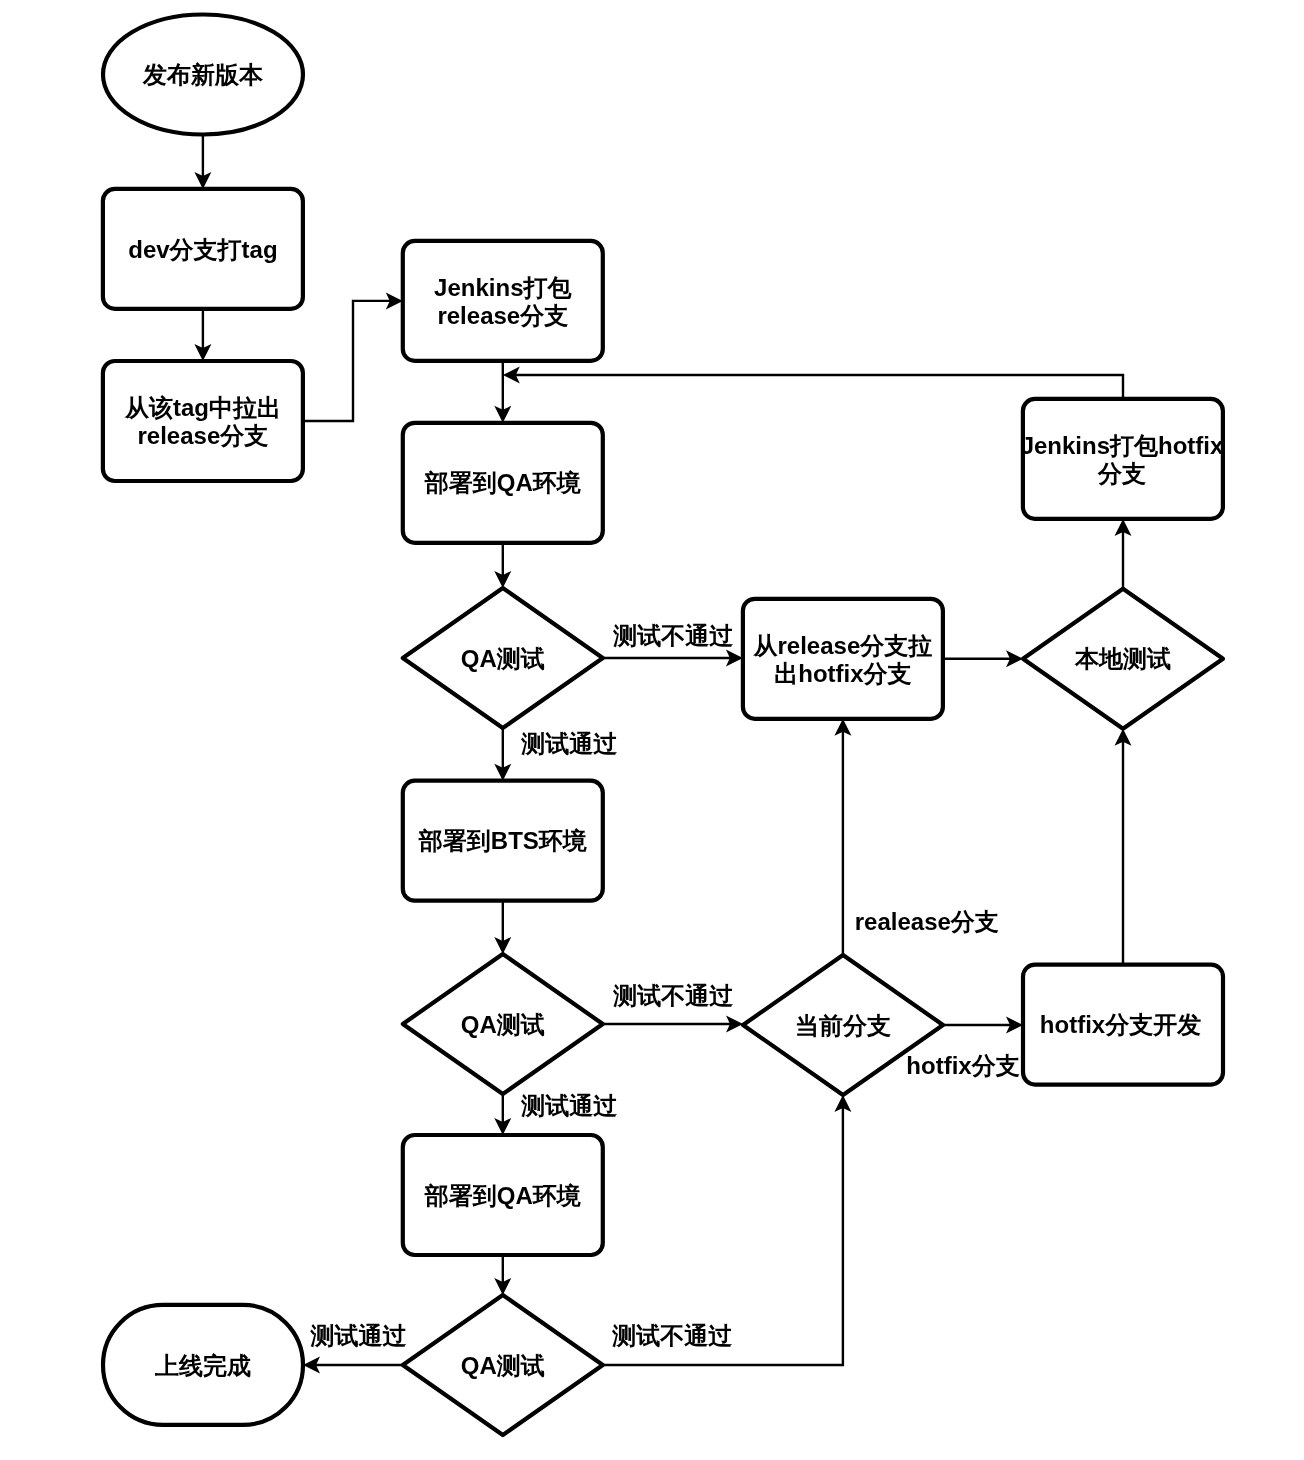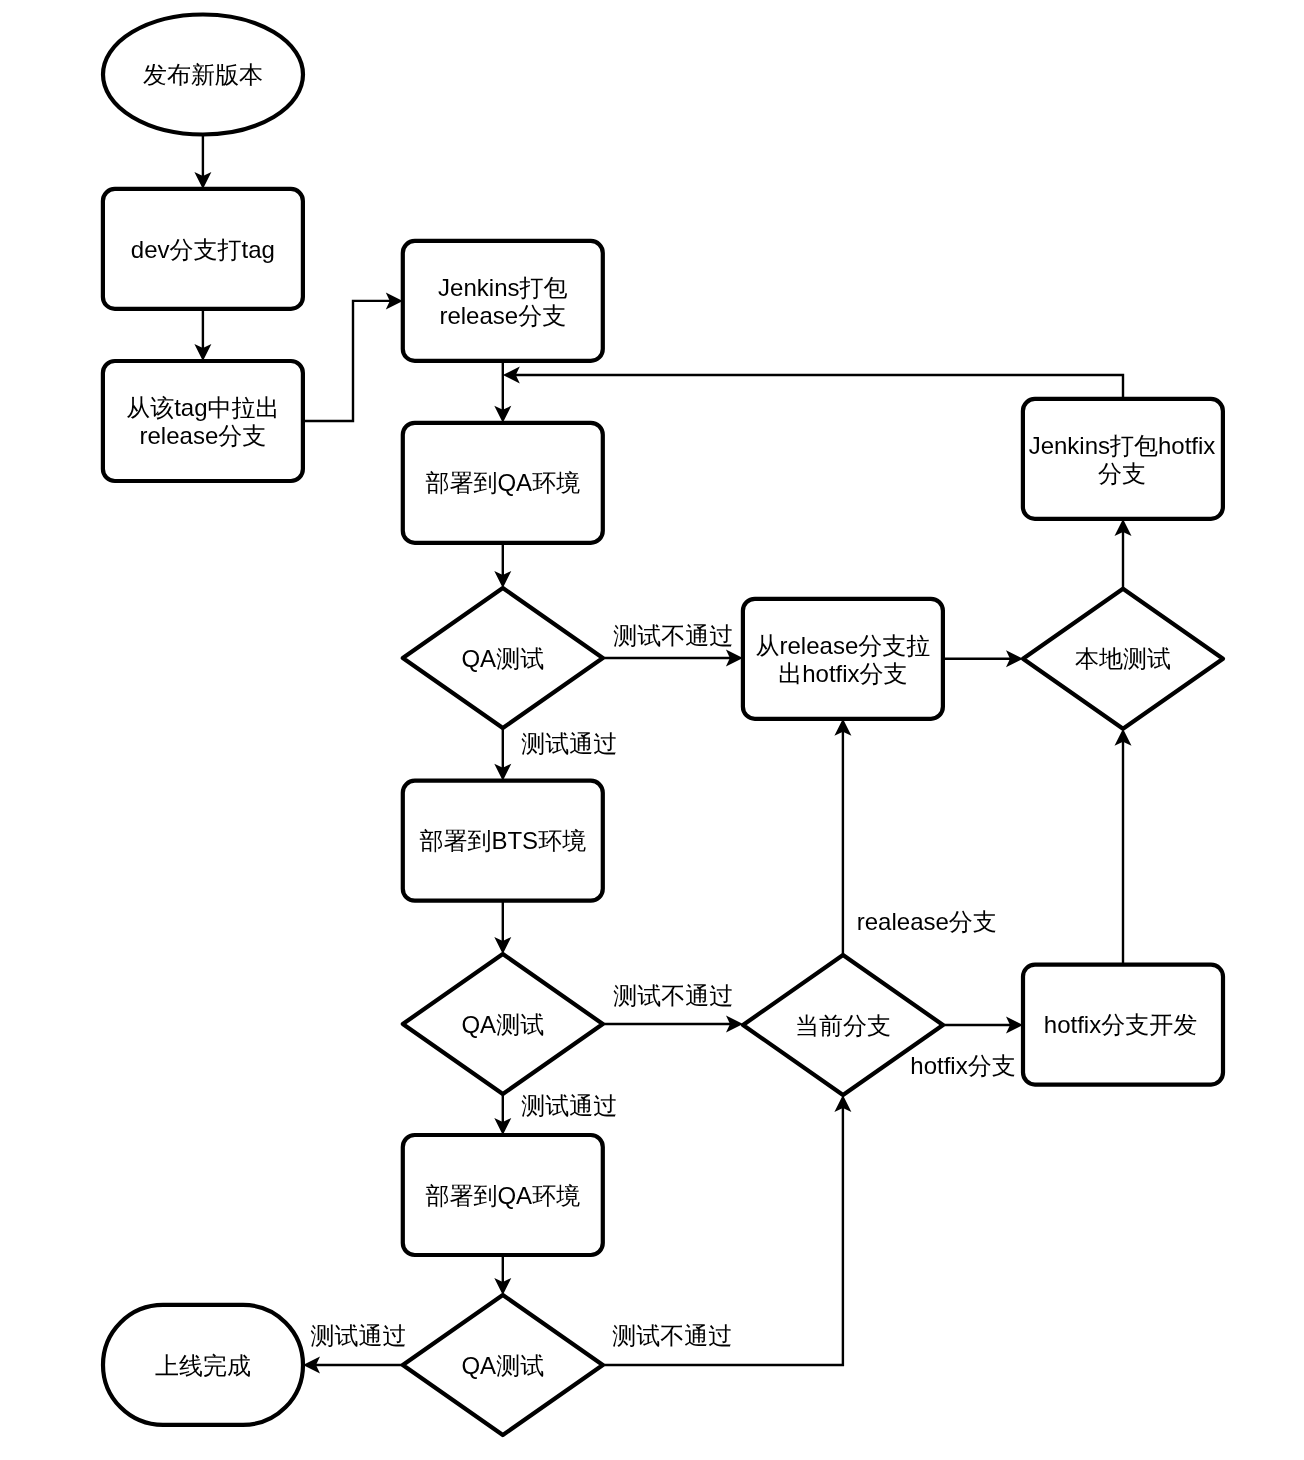--- a/index.html
+++ b/index.html
@@ -7,20 +7,21 @@
     margin: 0;
     padding: 0;
     background: #ffffff;
   }
   #page {
     position: relative;
     width: 1304px;
     height: 1460px;
     background: #bef264;
     overflow: hidden;
+    font-weight: bold;
   }
   svg { display: block; }
   .nodetext {
     font-family: "Liberation Sans", sans-serif;
     font-size: 24px;
     fill: #000000;
   }
   .edgetext {
     font-family: "Liberation Sans", sans-serif;
     font-size: 24px;

